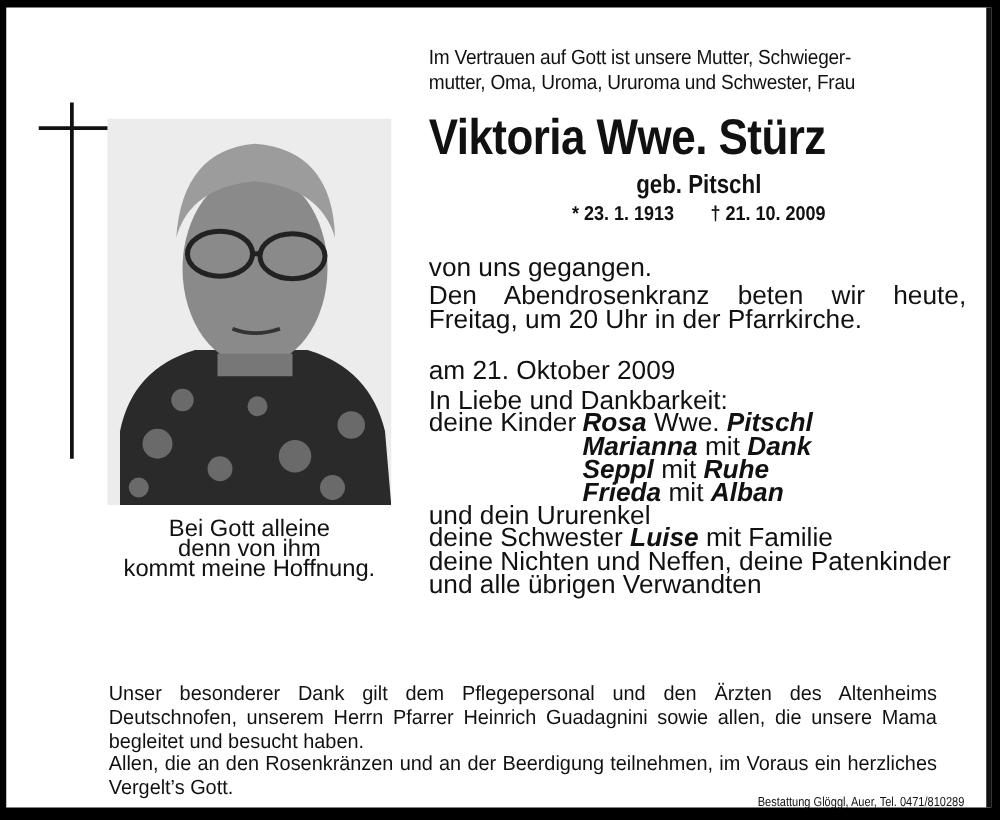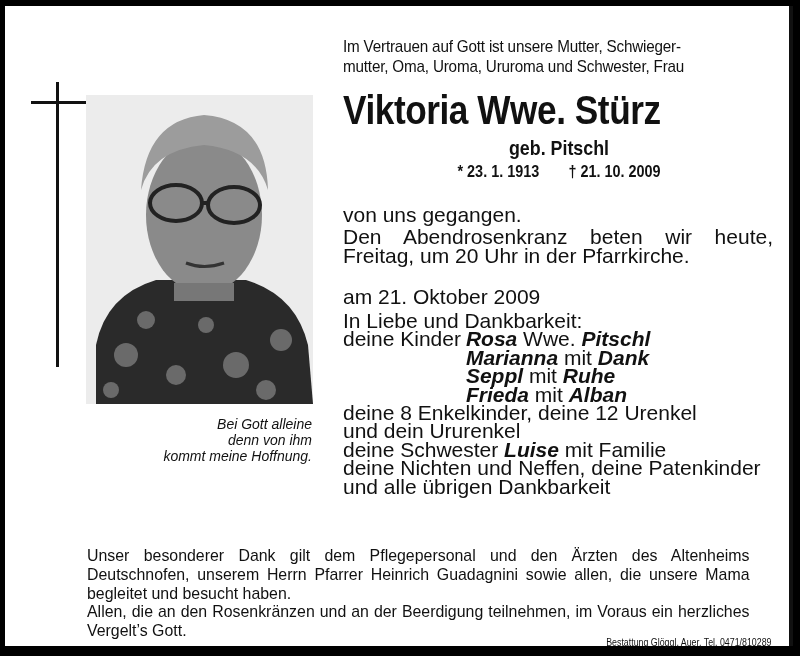--- a/index.html
+++ b/index.html
@@ -1,21 +1,21 @@
 <!DOCTYPE html>
 <html><head>
 <meta charset="utf-8">
 <style>
   html, body { margin:0; padding:0; }
   body { width:800px; height:656px; background:#000; font-family:"Liberation Sans", sans-serif; color:#111; overflow:hidden; }
   .frame { position:absolute; left:5px; top:6px; width:784px; height:640px; background:#fff; border-right:4px solid #111; }
   .cross-v { position:absolute; left:51px; top:76px; width:3px; height:285px; background:#111; }
   .cross-h { position:absolute; left:26px; top:95px; width:56px; height:3px; background:#111; }
   .photo { position:absolute; left:81px; top:89px; width:227px; height:309px; background:#ececec; overflow:hidden; }
-  .caption { position:absolute; left:82px; top:410px; width:225px; text-align:right; font-style:italic; font-size:14px; line-height:16px; }
+  .caption { position:absolute; left:82px; top:410px; width:225px; text-align:center; font-size:19px; line-height:16px; }
   .intro { position:absolute; left:338px; top:30px; width:432px; font-size:16.4px; line-height:20px; letter-spacing:-0.2px; transform:scaleX(0.93); transform-origin:left top; white-space:nowrap; }
   .name { position:absolute; left:338px; top:82px; width:432px; font-size:40px; font-weight:bold; line-height:44px; letter-spacing:-0.5px; transform:scaleX(0.88); transform-origin:left top; white-space:nowrap; }
   .born { position:absolute; left:338px; top:130px; width:432px; text-align:center; font-size:21px; font-weight:bold; transform:scaleX(0.85); transform-origin:center top; }
   .dates { position:absolute; left:338px; top:157px; width:432px; text-align:center; font-size:16px; font-weight:bold; transform:scaleX(0.9); transform-origin:center top; }
   .dates span { margin:0 14px; }
   .body { position:absolute; left:338px; top:200px; width:430px; font-size:21px; line-height:18.4px; }
   .body p { margin:0 0 4px 0; }
   .just { text-align:justify; text-align-last:left; }
   .spaced { letter-spacing:1.4px; }
   .kids { display:grid; grid-template-columns:auto auto; column-gap:5px; justify-content:start; }
@@ -84,25 +84,24 @@
     <div class="kids">
       <span>deine Kinder</span>
       <span><b>Rosa</b><span> Wwe. </span><b>Pitschl</b></span>
       <span></span>
       <span><b>Marianna</b><span> mit </span><b>Dank</b></span>
       <span></span>
       <span><b>Seppl</b><span> mit </span><b>Ruhe</b></span>
       <span></span>
       <span><b>Frieda</b><span> mit </span><b>Alban</b></span>
     </div>
-    <div>deine 8 Enkelkinder, deine 12 Urenkel</div>
     <div>und dein Ururenkel</div>
     <div><span>deine Schwester </span><b>Luise</b><span> mit Familie</span></div>
     <div>deine Nichten und Neffen, deine Patenkinder</div>
-    <div>und alle übrigen Dankbarkeit</div>
+    <div>und alle übrigen Verwandten</div>
   </div>
 
   <div class="thanks">
     <p>Unser besonderer Dank gilt dem Pflegepersonal und den Ärzten des Altenheims Deutschnofen, unserem Herrn Pfarrer Heinrich Guadagnini sowie allen, die unsere Mama begleitet und besucht haben.</p>
     <p>Allen, die an den Rosenkränzen und an der Beerdigung teilnehmen, im Voraus ein herzliches Vergelt’s Gott.</p>
   </div>
 
   <div class="footer">Bestattung Glöggl, Auer, Tel. 0471/810289</div>
 </div>
 

